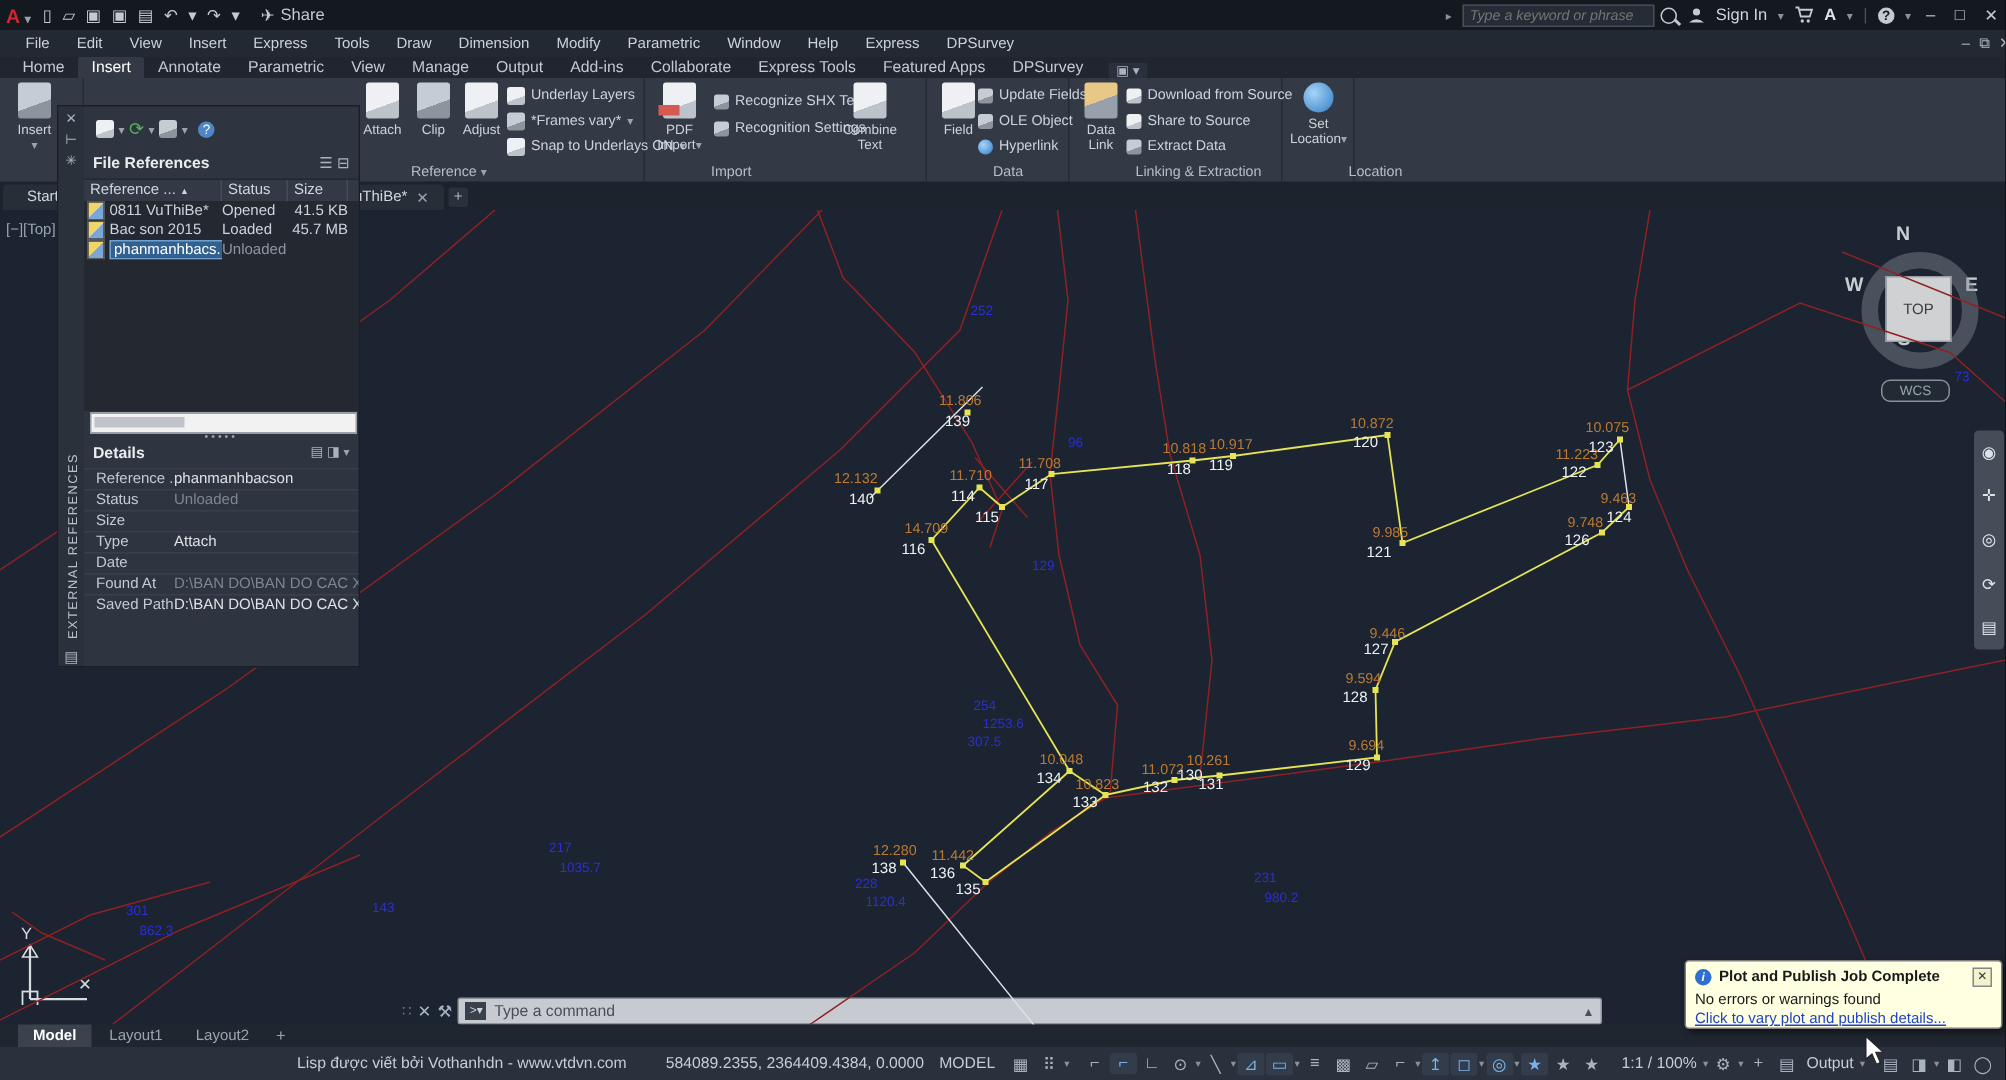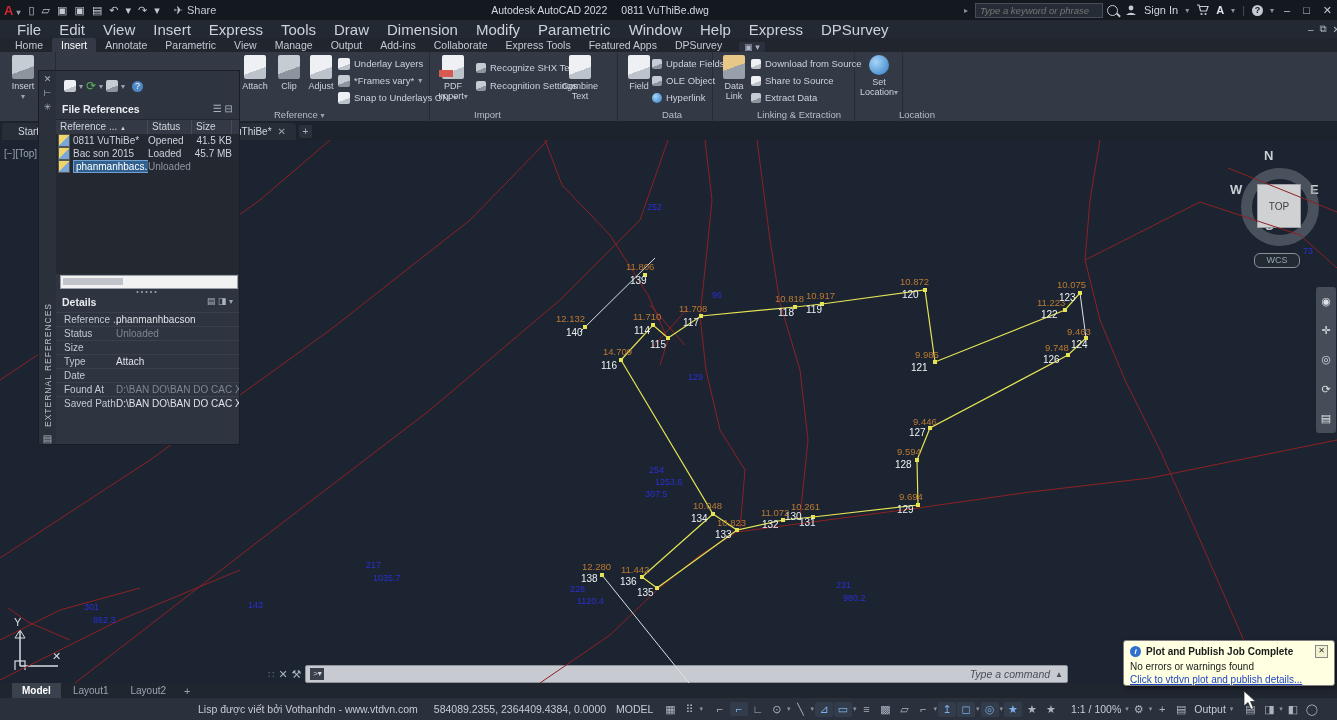--- a/index.html
+++ b/index.html
@@ -21,21 +21,21 @@
   .searchwrap{display:flex;align-items:center;gap:4px;}
   .searchbox{width:118px;height:13px;background:#262c35;border:1px solid #454d59;color:#8a929c;
              font-style:italic;font-size:9.5px;padding:0 4px;font-family:"Liberation Sans",sans-serif;}
   .mag{width:9px;height:9px;border:1.5px solid #c3cad2;border-radius:50%;position:relative;display:inline-block;}
   .mag:after{content:"";position:absolute;left:8px;top:8px;width:5px;height:1.5px;background:#c3cad2;transform:rotate(45deg);}
   .winbtn{color:#c3cad2;font-size:11px;padding:0 3px;}
   .tinycar{color:#8a929c;font-size:8px;}
   
   .menubar{position:absolute;left:0;top:20px;width:1337px;height:18px;background:#232932;
            display:flex;align-items:center;gap:0;padding-left:8px;z-index:39;}
-  .menubar .mi{padding:0 9px;color:#ccd2da;font-size:15px;cursor:default;}
+  .menubar .mi{padding:0 9px;color:#ccd2da;font-size:10px;cursor:default;}
   .mb-right{position:absolute;right:4px;top:0;height:18px;display:flex;align-items:center;gap:6px;color:#aeb7c2;font-size:10px;}
   
   .ribtabs{position:absolute;left:0;top:38px;width:1337px;height:14px;background:#21262e;
            display:flex;align-items:flex-end;padding-left:6px;z-index:38;}
   .ribtabs .rt{padding:1px 9px;font-size:10.5px;color:#c3cad2;}
   .ribtabs .rt.active{background:#333a46;color:#fff;border-radius:2px 2px 0 0;}
   .ribtabs .imgbtn{margin-left:8px;color:#aab4c0;font-size:9px;background:#2a313c;padding:0 5px;border-radius:2px;}
   
   .ribbon{position:absolute;left:0;top:52px;width:1337px;height:69px;background:#333a46;z-index:10;}
   .panel{position:absolute;top:0;height:69px;border-right:1px solid #262c35;box-sizing:border-box;}
@@ -106,32 +106,32 @@
   .drow .dl{width:52px;padding-left:8px;color:#c3cad2;white-space:nowrap;}
   .drow .dv{flex:1;color:#dde2e8;white-space:nowrap;overflow:hidden;}
   .drow .dv.dim{color:#7d8692;}
   .pclip{margin-top:2px;color:#aab4c0;font-size:10px;}
   
   .cmdbar{position:absolute;left:268px;top:664px;width:800px;height:20px;z-index:4;display:flex;align-items:center;gap:4px;}
   .cmdbar .grip{color:#6b7480;font-size:10px;}
   .cmdbar .cx{color:#aab4c0;font-size:11px;}
   .cmdinput{flex:1;height:16px;background:#c7cad0;border:1px solid #8f949b;border-radius:2px;display:flex;align-items:center;gap:5px;padding:0 4px;}
   .cmdico{width:14px;height:12px;background:#3a414c;color:#cfd6de;font-size:8px;text-align:center;line-height:12px;}
-  .cmdtext{color:#4a4e55;font-style:italic;font-size:10.5px;flex:1;text-align:right;}
+  .cmdtext{color:#4a4e55;font-size:10.5px;flex:1;}
   .cmdup{color:#4a4e55;font-size:8px;}
   
   .laytabs{position:absolute;left:0;top:683px;width:1337px;height:15px;background:#20262f;display:flex;align-items:center;padding-left:12px;gap:2px;z-index:8;}
   .ltab{padding:0 10px;font-size:10px;color:#9aa5b0;height:15px;line-height:15px;}
   .ltab.active{background:#3a424e;color:#fff;font-weight:bold;}
   .lplus{color:#9aa5b0;padding:0 6px;}
   
   .statusbar{position:absolute;left:0;top:698px;width:1337px;height:22px;background:#2a303c;display:flex;
              align-items:center;font-size:10.5px;color:#c6cdd6;z-index:35;}
   .statusbar .lisp{margin-left:198px;white-space:nowrap;}
-  .statusbar .coords{margin-left:16px;white-space:nowrap;}
+  .statusbar .coords{margin-left:26px;white-space:nowrap;}
   .statusbar .modeltxt{margin-left:10px;}
   .sico{display:inline-block;min-width:14px;text-align:center;color:#aab4c0;font-size:11px;padding:1px 2px;border-radius:2px;}
   .sico.on{color:#7ab1e8;background:#323c4b;}
   .sgroup{display:flex;align-items:center;margin-left:8px;gap:1px;}
   .scaret{color:#8a929c;font-size:7px;}
   .stext{margin:0 3px;white-space:nowrap;}
   
   .notif{position:absolute;left:1123px;top:640px;width:212px;height:46px;background:#ffffe1;border:1px solid #7f7f7f;
          border-radius:3px;z-index:45;color:#1a1a1a;font-size:10px;box-shadow:2px 2px 5px rgba(0,0,0,.5);padding:4px 6px;box-sizing:border-box;}
   .notif .nrow1{display:flex;align-items:center;gap:5px;}
@@ -158,23 +158,20 @@
         <span>▣</span>
         <span>▤</span>
         <span>↶</span>
         <span>▾</span>
         <span>↷</span>
         <span>▾</span>
       </span>
     <span class="share">
       <span>✈</span>
       <span>Share</span>
-    </span>
-    <span class="wintitle">
-      <b>Autodesk AutoCAD 2022</b><span>0811 VuThiBe.dwg</span>
     </span>
     <span class="tb-right">
       <span class="tinycar">▸</span>
       <span class="searchwrap">
         <input class="searchbox" placeholder="Type a keyword or phrase" style="">
         <span class="mag"></span>
       </span>
       <svg width="12" height="12" viewBox="0 0 12 12">
         <circle cx="6" cy="4" r="2.4" fill="#c3cad2"></circle>
           <path d="M1 11 Q6 6.5 11 11 Z" fill="#c3cad2"></path>
@@ -663,20 +660,20 @@
       </span>
   </div>
 
   <div class="notif">
     <div class="nrow1">
       <span class="ninfo">i</span>
       <span class="ntitle">Plot and Publish Job Complete</span>
       <span class="nclose">✕</span>
     </div>
     <div class="nmsg">No errors or warnings found</div>
-    <div class="nlink">Click to vtdvn plot and publish details...</div>
+    <div class="nlink">Click to vary plot and publish details...</div>
   </div>
 
   <svg class="cursor" width="14" height="20" viewBox="0 0 14 20">
     <path d="M1 0 L1 15 L5 11.5 L8 18.5 L10.5 17.3 L7.5 10.5 L12.5 10.5 Z" fill="#fff" stroke="#222" stroke-width="0.7"></path>
   </svg>
 
 </div>
 
 </body></html>

